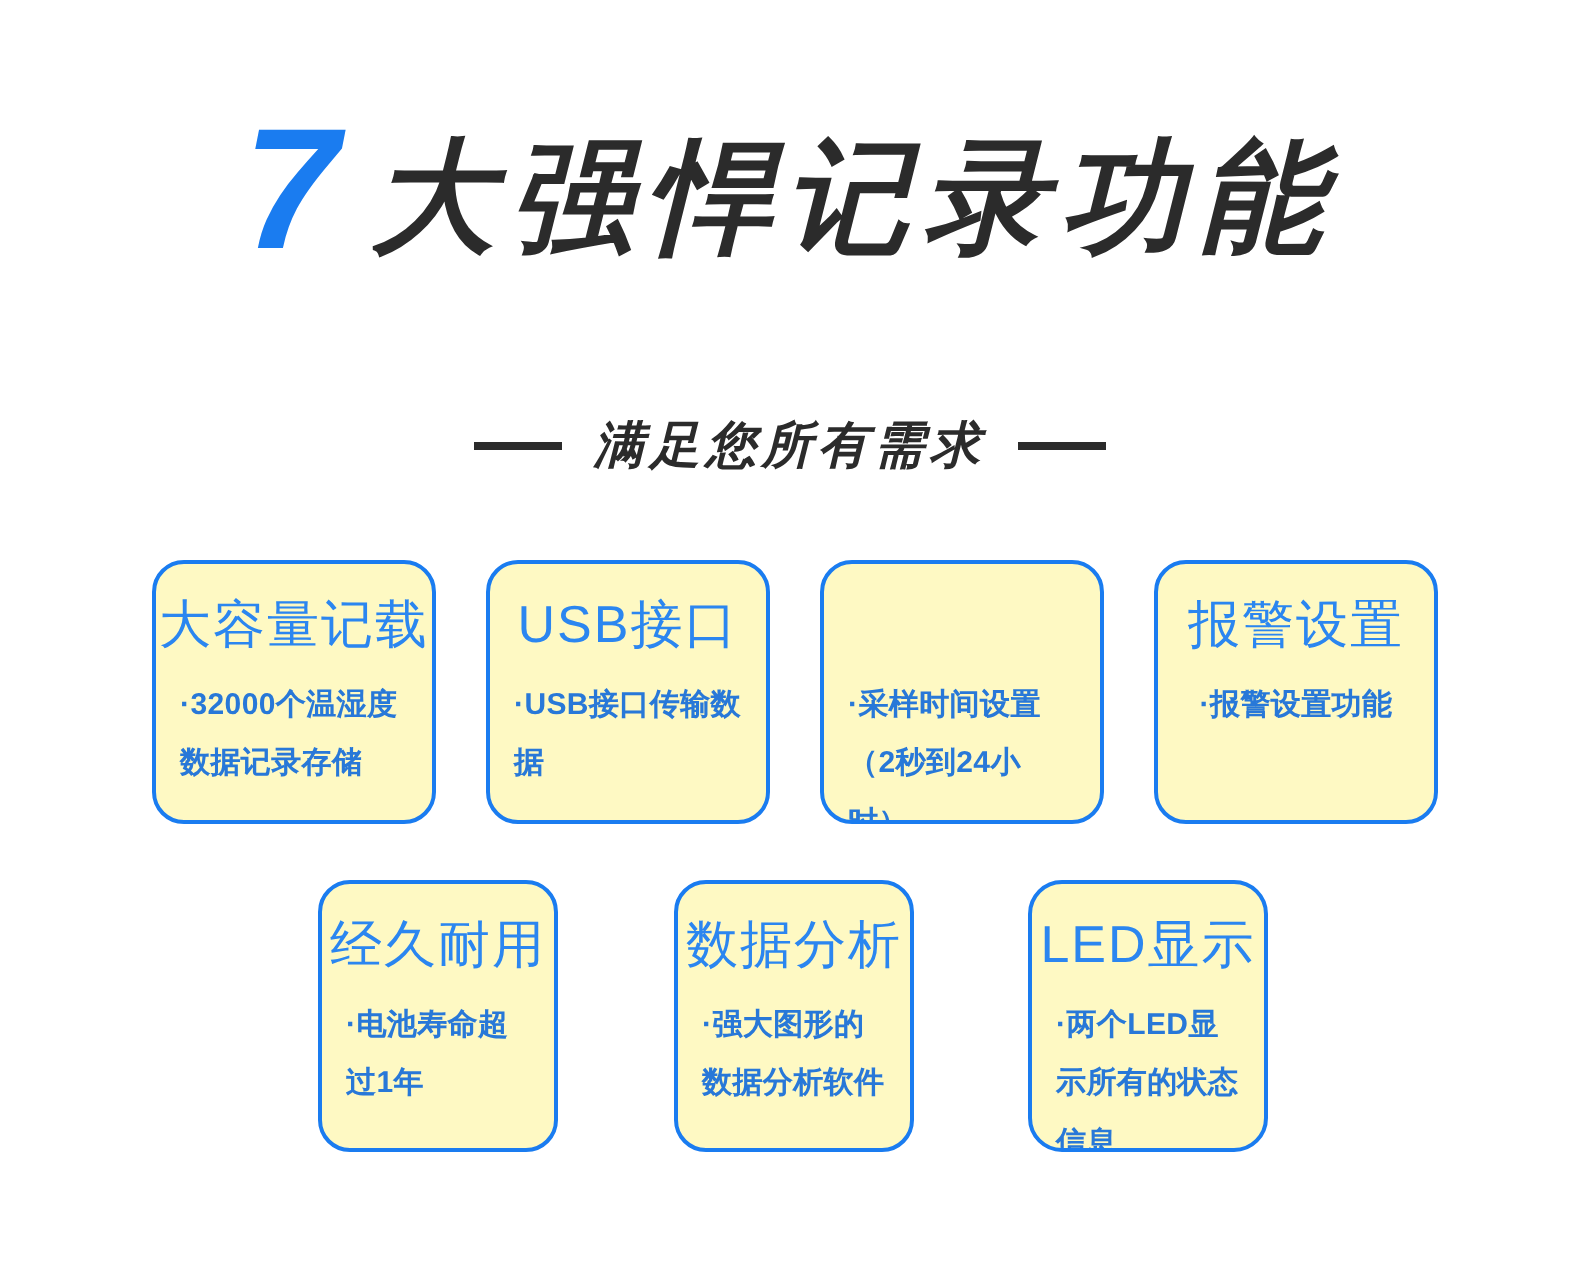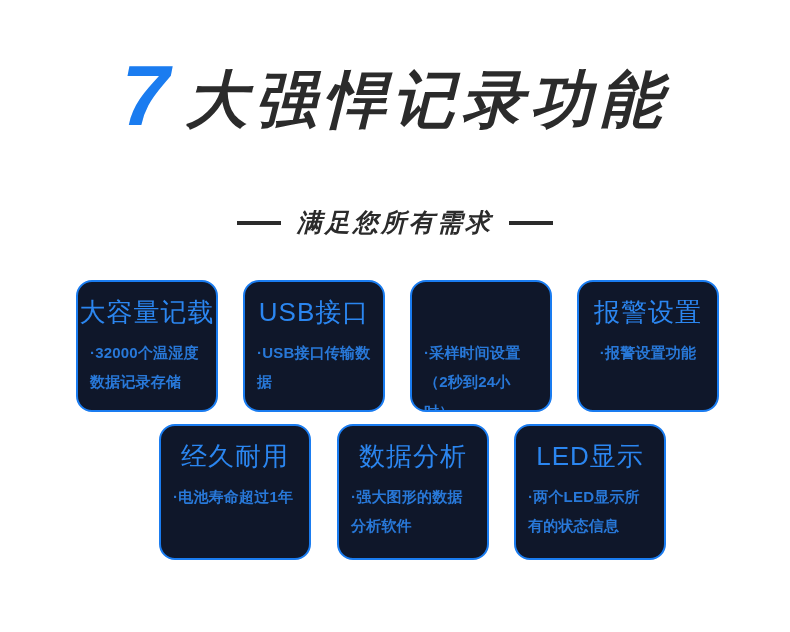--- a/index.html
+++ b/index.html
@@ -86,21 +86,21 @@
     width: 790px;
     height: 632px;
     pointer-events: none;
   }
 
   .card {
     position: absolute;
     box-sizing: border-box;
     border: 2px solid #1a7cf0;
     border-radius: 16px;
-    background: #0f172a;
+    background: #fef9c3;
     pointer-events: auto;
     overflow: hidden;
   }
 
   .card-title {
     position: absolute;
     left: 0;
     right: 0;
     top: 16px;
     text-align: center;
@@ -128,24 +128,24 @@
   }
 
   
   .row-top { top: 280px; width: 142px; height: 132px; }
   .c1 { left: 76px; }
   .c2 { left: 243px; }
   .c3 { left: 410px; }
   .c4 { left: 577px; }
 
   
-  .row-bottom { top: 424px; width: 152px; height: 136px; }
+  .row-bottom { top: 440px; width: 120px; height: 136px; }
   .c5 { left: 159px; }
   .c6 { left: 337px; }
-  .c7 { left: 514px; }
+  .c7 { left: 514px; border-radius: 17px; }
 </style>
 </head>
 <body>
 
 <div class="header">
 
   <div class="title">
     <span class="title-number">7</span><span class="title-text">大强悍记录功能</span>
   </div>
 

